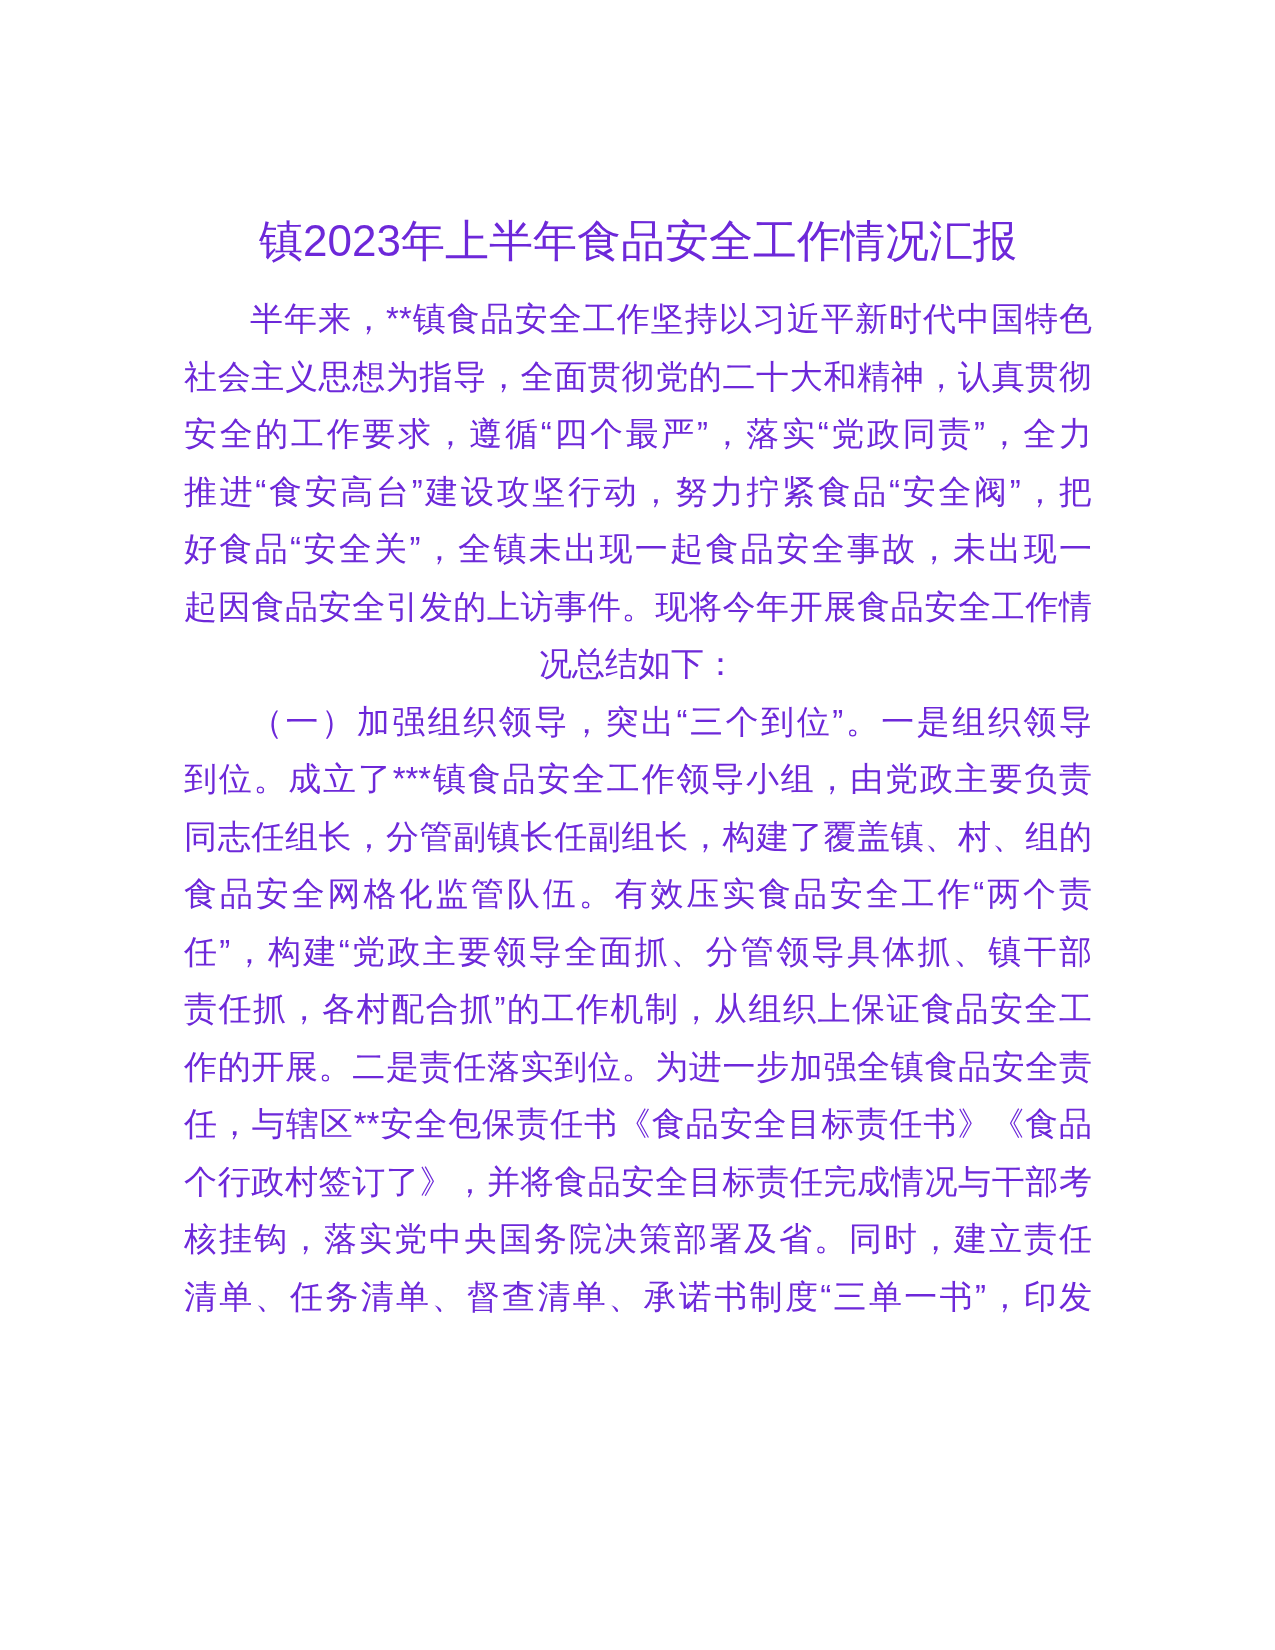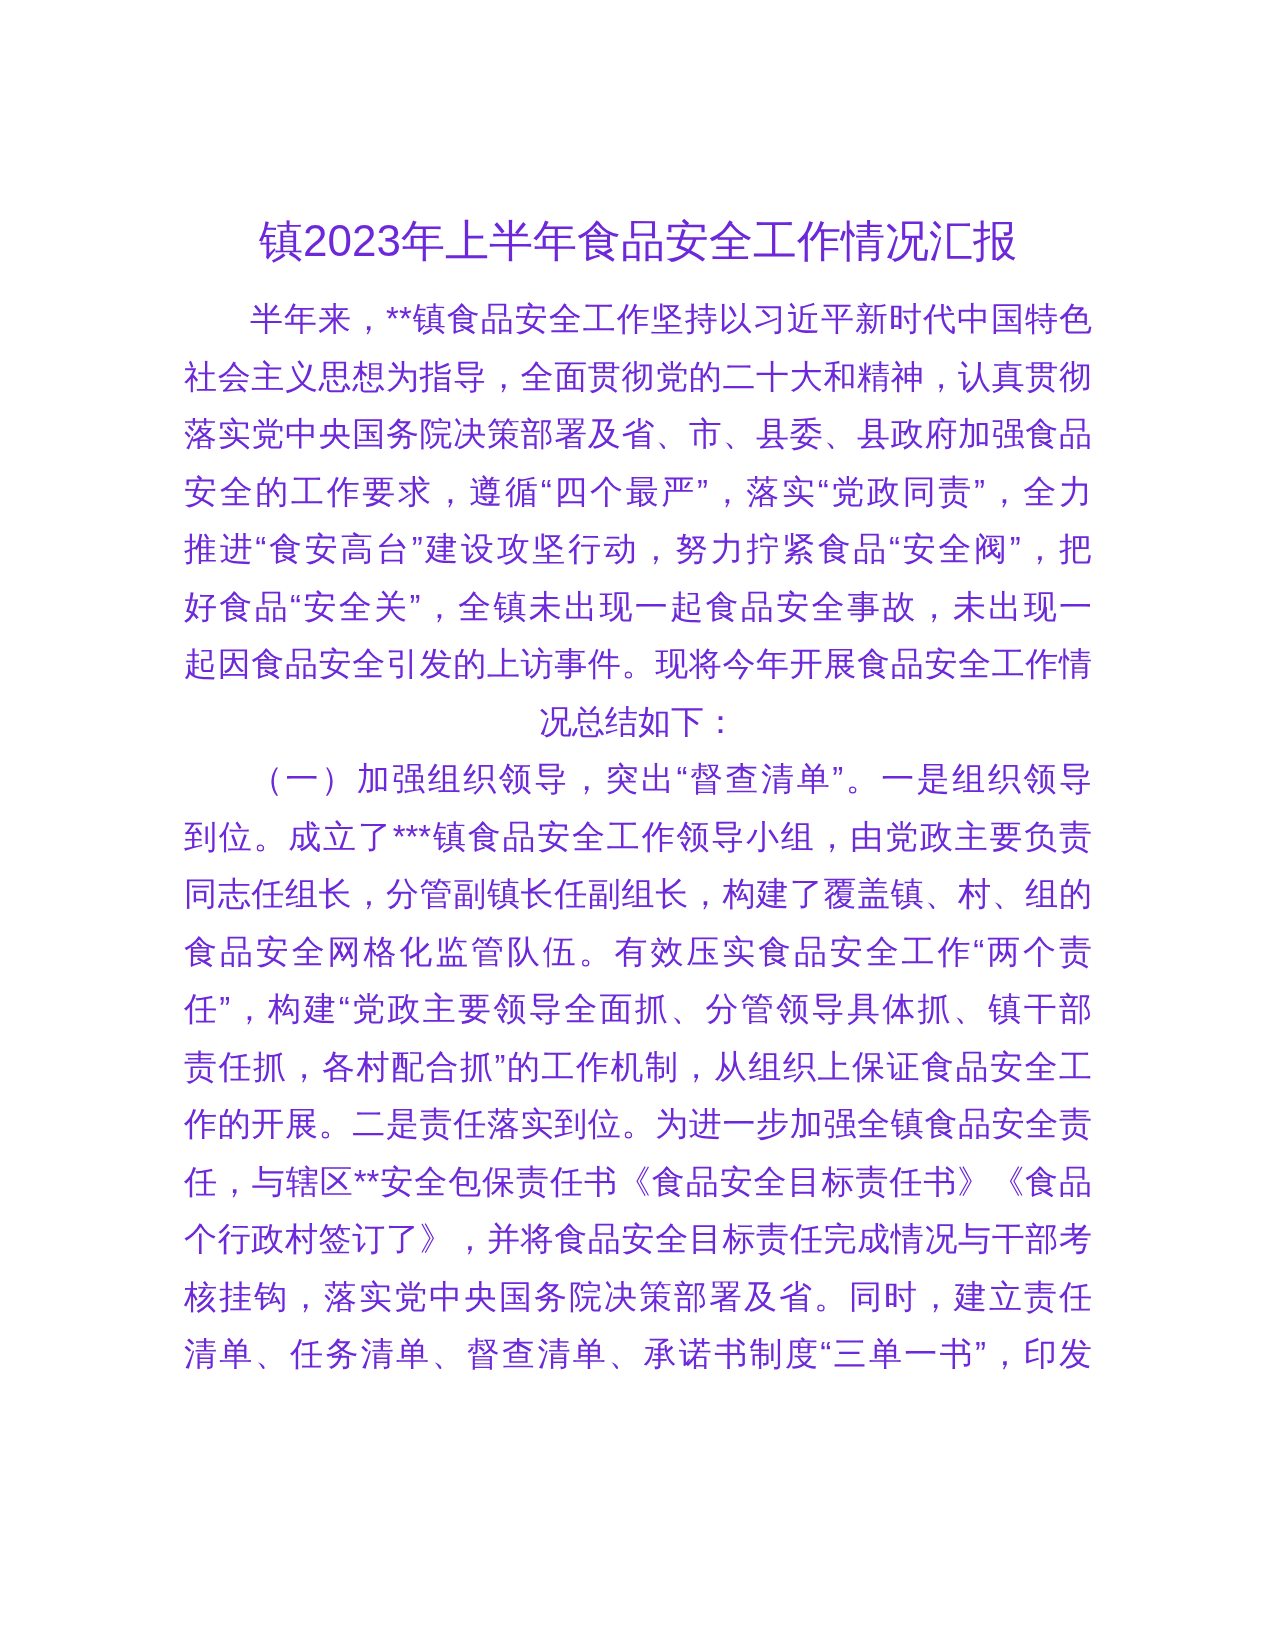--- a/index.html
+++ b/index.html
@@ -48,29 +48,28 @@
 </head>
 <body>
 
 <div class="page">
   <div class="content">
     <h1 class="doc-title">镇2023年上半年食品安全工作情况汇报</h1>
     <div class="doc-body">
         <div class="block block-paragraph">
           <div class="line full indent">半年来，**镇食品安全工作坚持以习近平新时代中国特色</div>
           <div class="line full">社会主义思想为指导，全面贯彻党的二十大和精神，认真贯彻</div>
-          <div class="line full">落实党中央国务院决策部署及省、市、县委、县政府加强食品</div>
           <div class="line full">安全的工作要求，遵循“四个最严”，落实“党政同责”，全力</div>
           <div class="line full">推进“食安高台”建设攻坚行动，努力拧紧食品“安全阀”，把</div>
           <div class="line full">好食品“安全关”，全镇未出现一起食品安全事故，未出现一</div>
           <div class="line full">起因食品安全引发的上访事件。现将今年开展食品安全工作情</div>
           <div class="line">况总结如下：</div>
         </div>
         <div class="block block-paragraph">
-          <div class="line full indent">（一）加强组织领导，突出“督查清单”。一是组织领导</div>
+          <div class="line full indent">（一）加强组织领导，突出“三个到位”。一是组织领导</div>
           <div class="line full">到位。成立了***镇食品安全工作领导小组，由党政主要负责</div>
           <div class="line full">同志任组长，分管副镇长任副组长，构建了覆盖镇、村、组的</div>
           <div class="line full">食品安全网格化监管队伍。有效压实食品安全工作“两个责</div>
           <div class="line full">任”，构建“党政主要领导全面抓、分管领导具体抓、镇干部</div>
           <div class="line full">责任抓，各村配合抓”的工作机制，从组织上保证食品安全工</div>
           <div class="line full">作的开展。二是责任落实到位。为进一步加强全镇食品安全责</div>
           <div class="line full">任，与辖区**安全包保责任书《食品安全目标责任书》《食品</div>
           <div class="line full">个行政村签订了》，并将食品安全目标责任完成情况与干部考</div>
           <div class="line full">核挂钩，落实党中央国务院决策部署及省。同时，建立责任</div>
           <div class="line full">清单、任务清单、督查清单、承诺书制度“三单一书”，印发</div>

